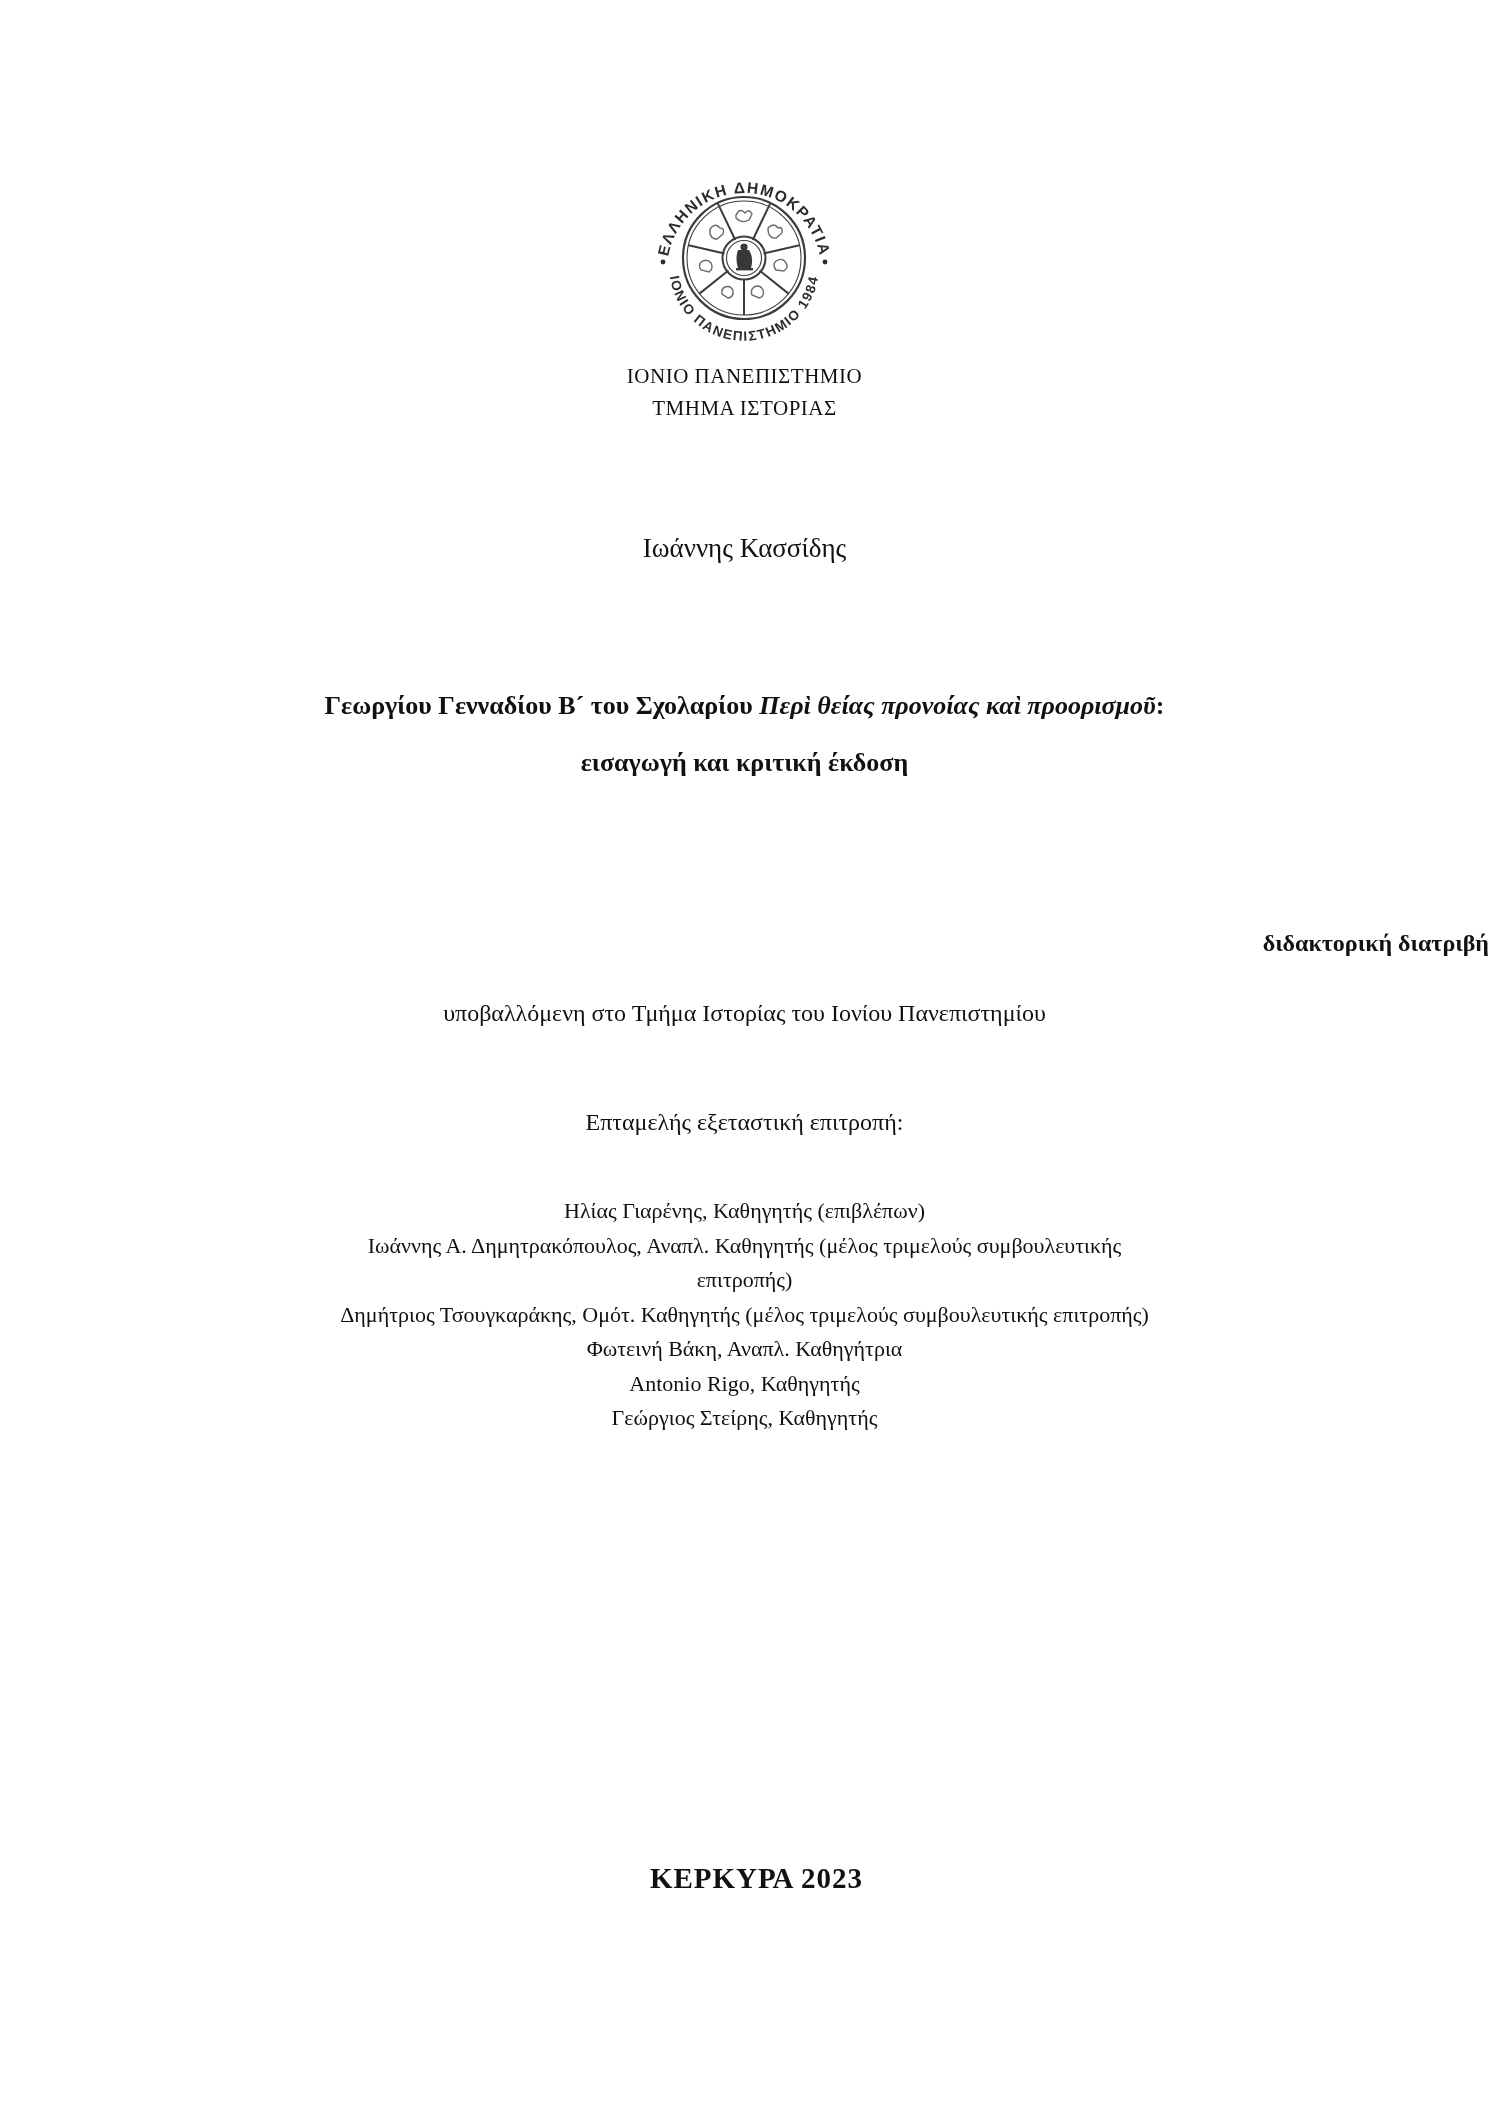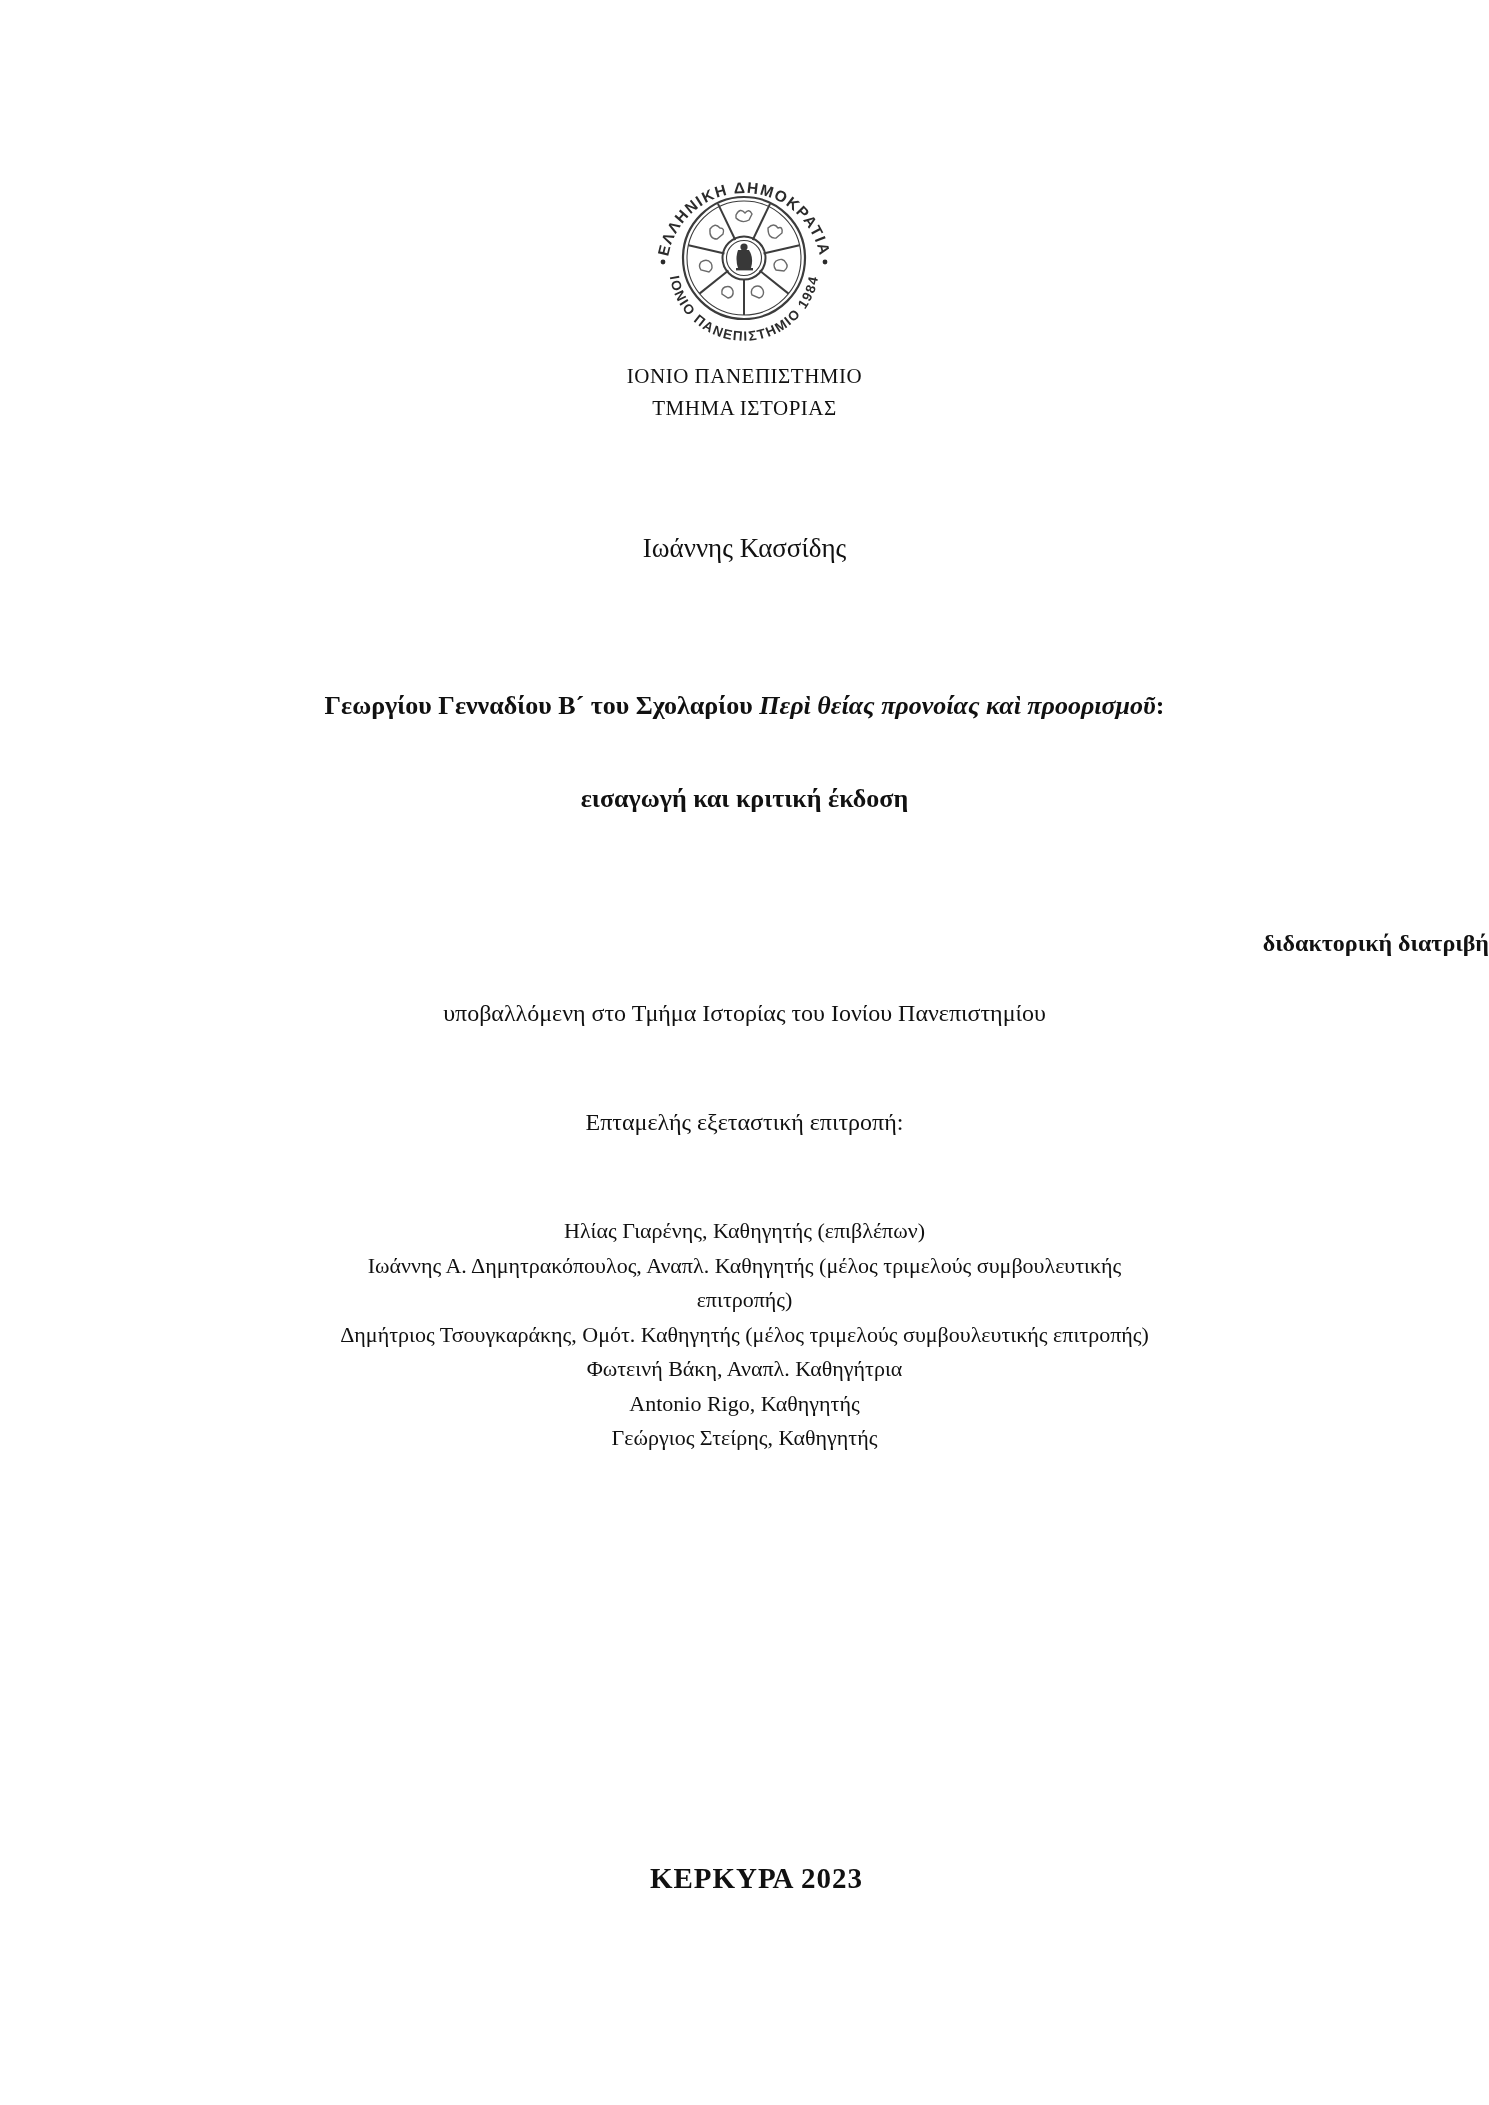--- a/index.html
+++ b/index.html
@@ -22,29 +22,29 @@
 
   
   .institution{top:360px;font-size:21px;line-height:32px;letter-spacing:0.5px;}
 
   
   .author{top:533px;font-size:27px;font-weight:normal;}
 
   
   .title-line1{top:691px;font-size:26px;font-weight:bold;}
   .title-line1 .italic{font-style:italic;}
-  .title-line2{top:784px;font-size:26px;font-weight:bold;}
+  .title-line2{top:748px;font-size:26px;font-weight:bold;}
 
   
   .thesis-type{top:930px;font-size:24px;font-weight:bold;text-align:right;}
   .thesis-submission{top:1000px;font-size:24px;font-weight:normal;}
 
   
   .committee-heading{top:1109px;font-size:24px;font-weight:normal;}
-  .committee-list{top:1194px;font-size:22px;line-height:34.5px;margin-top:20px;}
+  .committee-list{top:1194px;font-size:22px;line-height:34.5px;}
 
   
   .footer{top:1862px;font-size:29px;font-weight:bold;letter-spacing:1px;margin-left:12px;}
 </style>
 </head>
 <body>
 
 <div class="page">
 
   <svg class="seal" viewBox="0 0 200 200" aria-hidden="true">

